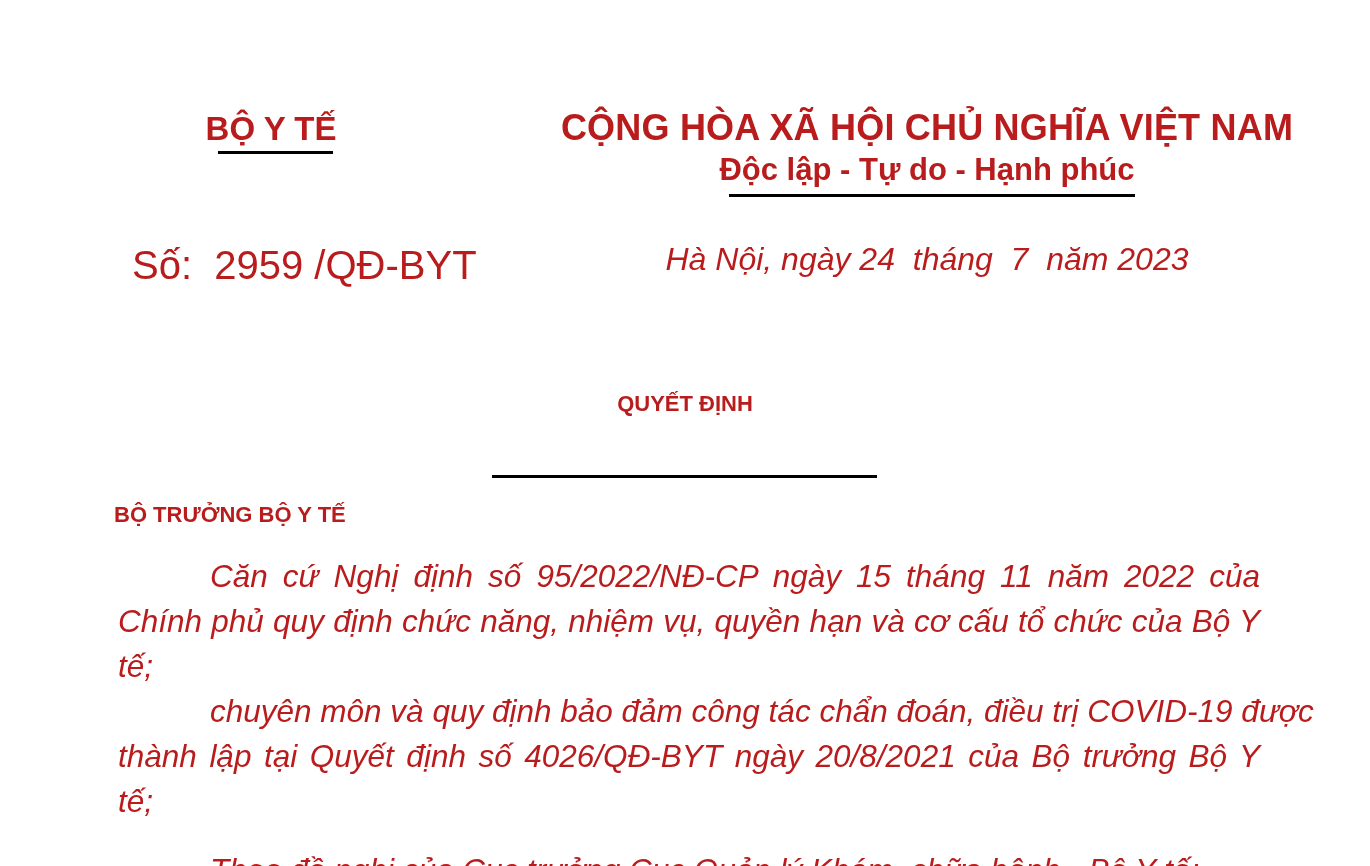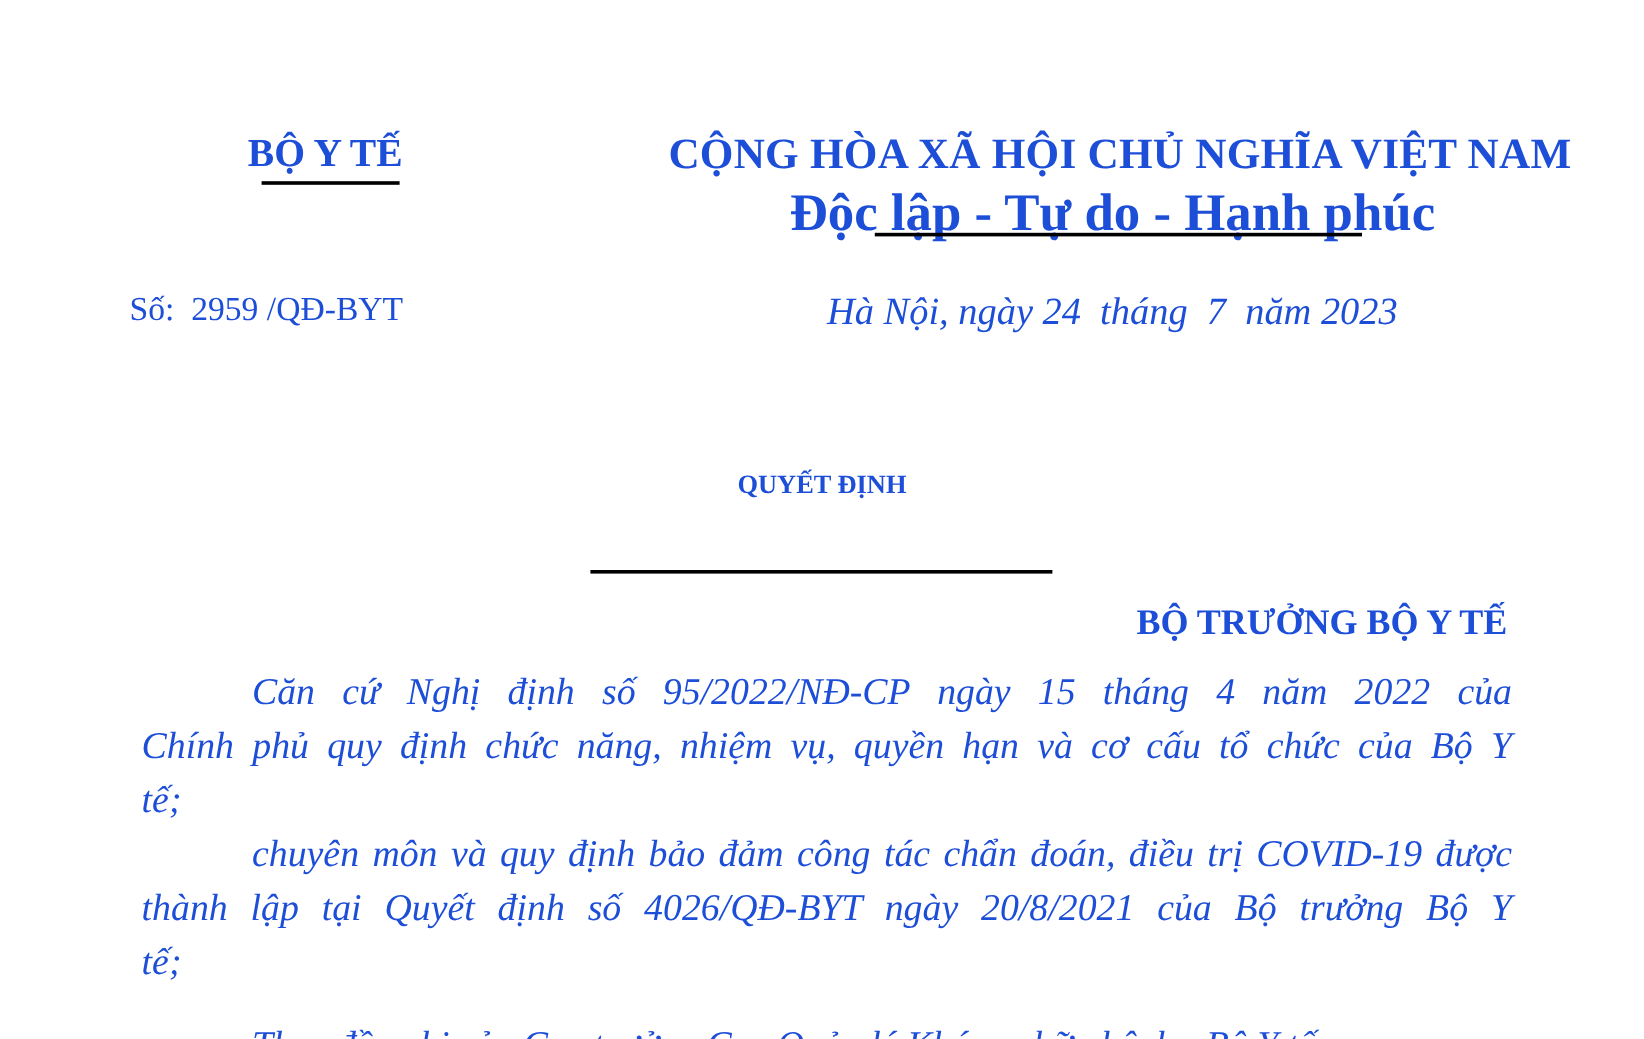--- a/index.html
+++ b/index.html
@@ -3,44 +3,44 @@
 <meta charset="utf-8">
 <style>
   * { margin: 0; padding: 0; box-sizing: border-box; }
   html, body { background: #ffffff; }
   .page {
     position: relative;
     width: 1370px;
     height: 866px;
     background: #ffffff;
     overflow: hidden;
-    color: #1d4ed8;
-    font-family: Liberation Serif, serif;
+    color: #b91c1c;
+    font-family: Liberation Sans, sans-serif;
   }
   
   .org-name {
     position: absolute; left: 121px; top: 110px; width: 300px;
     text-align: center; font-size: 33px; font-weight: bold; white-space: pre;
   }
   .org-rule {
     position: absolute; left: 218px; top: 151px; width: 115px; height: 3px;
     background: #000000;
   }
   .doc-number {
-    position: absolute; left: 108px; top: 243px;
-    font-size: 28px; white-space: pre;
+    position: absolute; left: 132px; top: 243px;
+    font-size: 40px; white-space: pre;
   }
   .motto-line1 {
     position: absolute; left: 557px; top: 107px; width: 740px;
     text-align: center; font-size: 36px; font-weight: bold; white-space: pre;
     letter-spacing: 0.2px;
   }
   .motto-line2 {
     position: absolute; left: 557px; top: 152px; width: 740px;
-    text-align: center; font-size: 44px; font-weight: bold; white-space: pre;
+    text-align: center; font-size: 31px; font-weight: bold; white-space: pre;
   }
   .motto-rule {
     position: absolute; left: 729px; top: 194px; width: 406px; height: 3px;
     background: #000000;
   }
   .place-date {
     position: absolute; left: 557px; top: 241px; width: 740px;
     text-align: center; font-size: 32px; font-style: italic; white-space: pre;
   }
   
@@ -49,21 +49,21 @@
     text-align: center;
   }
   .doc-kind { font-size: 22px; font-weight: bold; line-height: 38px; white-space: pre; }
   .doc-subject { font-size: 33px; font-weight: bold; line-height: 40px; margin-top: 0px; white-space: nowrap; }
   .title-rule {
     position: absolute; left: 492px; top: 475px; width: 385px; height: 3px;
     background: #000000;
   }
   .issuer {
     position: absolute; left: 114px; top: 502px; width: 1142px;
-    text-align: right; font-size: 30px; font-weight: bold; white-space: pre;
+    text-align: left; font-size: 22px; font-weight: bold; white-space: pre;
   }
   
   .body-text {
     position: absolute; left: 118px; top: 554px; width: 1142px;
     font-size: 31.5px; font-style: italic;
   }
   .para { margin: 0; }
   .tline {
     line-height: 45px;
     white-space: nowrap;
@@ -92,21 +92,21 @@
   <div class="place-date">Hà Nội, ngày 24  tháng  7  năm 2023</div>
 
   <div class="title-block">
     <div class="doc-kind">QUYẾT ĐỊNH</div>
   </div>
   <div class="title-rule"></div>
   <div class="issuer">BỘ TRƯỞNG BỘ Y TẾ</div>
 
   <div class="body-text">
     <div class="para">
-        <div class="tline just">Căn cứ Nghị định số 95/2022/NĐ-CP ngày 15 tháng 4 năm 2022 của</div>
+        <div class="tline just">Căn cứ Nghị định số 95/2022/NĐ-CP ngày 15 tháng 11 năm 2022 của</div>
         <div class="tline just">Chính phủ quy định chức năng, nhiệm vụ, quyền hạn và cơ cấu tổ chức của Bộ Y</div>
         <div class="tline">tế;</div>
       </div>
     <div class="para">
         <div class="tline just">chuyên môn và quy định bảo đảm công tác chẩn đoán, điều trị COVID-19 được</div>
         <div class="tline just">thành lập tại Quyết định số 4026/QĐ-BYT ngày 20/8/2021 của Bộ trưởng Bộ Y</div>
         <div class="tline">tế;</div>
       </div>
   </div>
 

